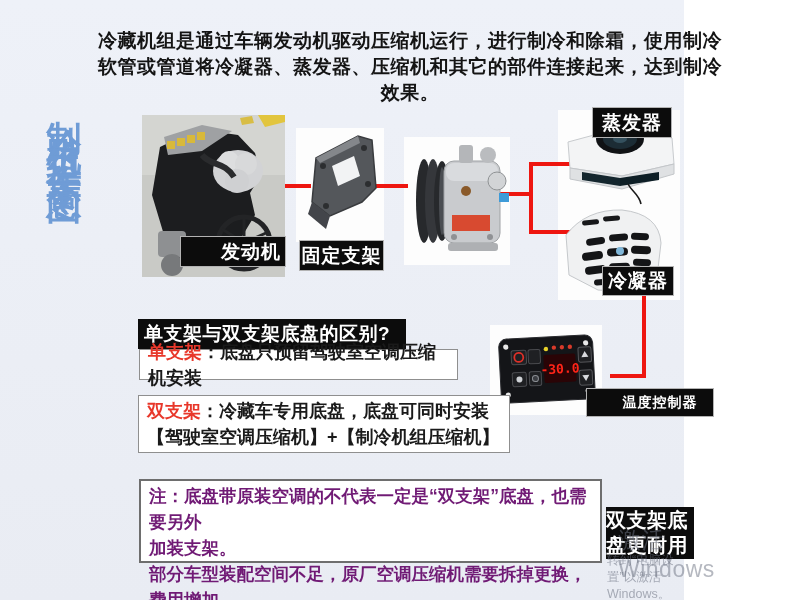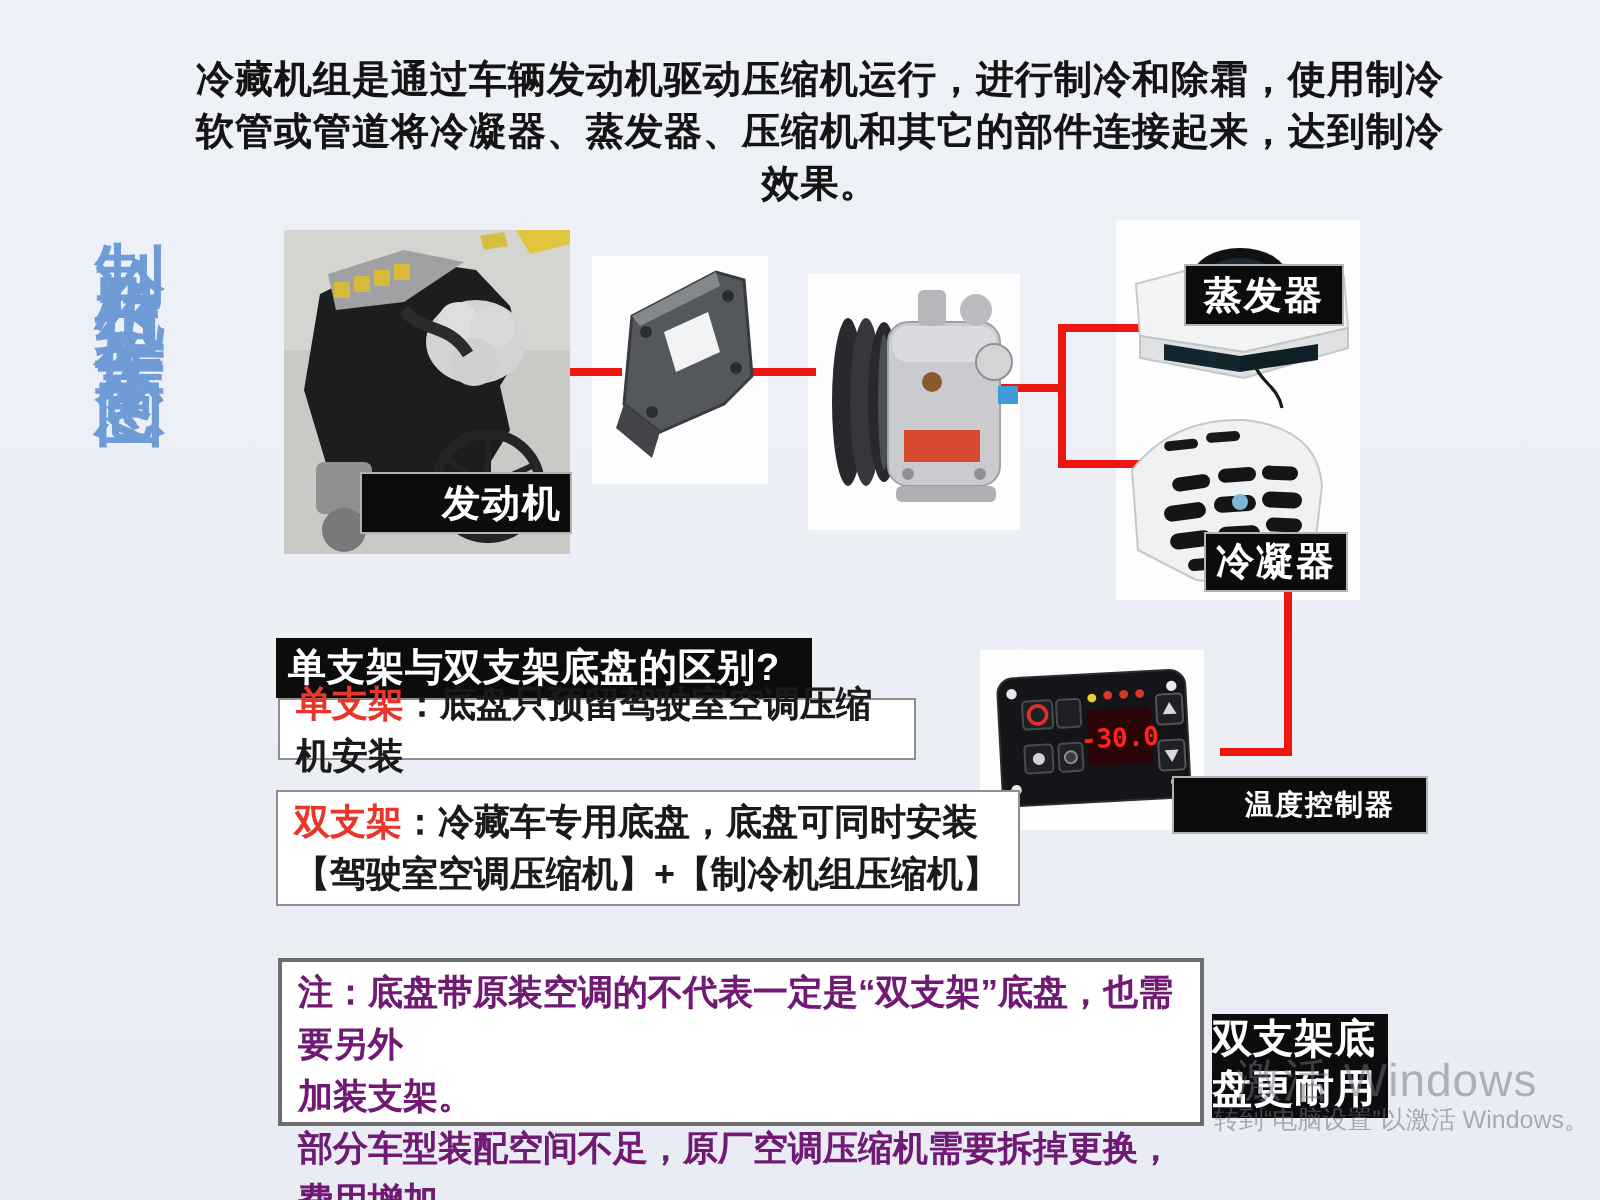--- a/index.html
+++ b/index.html
@@ -1,17 +1,17 @@
 <!DOCTYPE html>
 <html><head>
 <meta charset="utf-8">
 <style>
   html,body{margin:0;padding:0;}
   body{width:800px;height:600px;overflow:hidden;font-family:"Liberation Sans",sans-serif;}
-  #slide{position:relative;width:800px;height:600px;background:linear-gradient(#eef1f8,#e9ecf3);}
+  #slide{position:relative;width:684px;height:600px;background:linear-gradient(#eef1f8,#e9ecf3);}
   .whitebg{position:absolute;background:#fdfdfd;z-index:1;}
   .redline{position:absolute;background:#ee1610;z-index:2;}
   .img{position:absolute;z-index:3;}
 
   
   .intro{position:absolute;left:90px;top:28px;width:640px;text-align:center;
          color:#141414;font-size:19px;font-weight:600;line-height:26px;letter-spacing:.5px;z-index:4;}
 
   
   .side-title{position:absolute;left:40px;top:92px;height:420px;
@@ -176,21 +176,22 @@
       <rect x="52" y="28" width="32" height="28" rx="2" fill="#2a0406"></rect>
       <text x="68" y="47" text-anchor="middle" font-size="13" font-weight="bold" fill="#ff2418" font-family="DejaVu Sans Mono, monospace">-30.0</text>
       <rect x="87" y="22" width="13" height="15" rx="2" fill="#1f2023" stroke="#55565a"></rect>
       <polygon points="93.5,26 97,32 90,32" fill="#d8dade"></polygon>
       <rect x="87" y="45" width="13" height="15" rx="2" fill="#1f2023" stroke="#55565a"></rect>
       <polygon points="93.5,56 97,50 90,50" fill="#d8dade"></polygon>
     </g>
   </svg>
 
   <div class="plabel" style="left:180px;top:236px;width:68px;height:29px;padding-left:36px;">发动机</div>
-  <div class="plabel" style="left:592px;top:107px;width:78px;height:29px;margin-top:25px;">蒸发器</div>
+  <div class="plabel" style="left:299px;top:240px;width:83px;height:29px;">固定支架</div>
+  <div class="plabel" style="left:592px;top:107px;width:78px;height:29px;">蒸发器</div>
   <div class="plabel" style="left:602px;top:266px;width:70px;height:28px;">冷凝器</div>
   <div class="plabel" style="left:586px;top:388px;width:106px;height:27px;font-size:14px;padding-left:20px;">温度控制器</div>
 
   <div class="qbar">单支架与双支架底盘的区别?</div>
 
   <div class="txtbox" style="left:139px;top:349px;width:319px;height:31px;">
     <div>
       <span class="term">单支架</span><span>：底盘只预留驾驶室空调压缩机安装</span>
     </div>
   </div>

